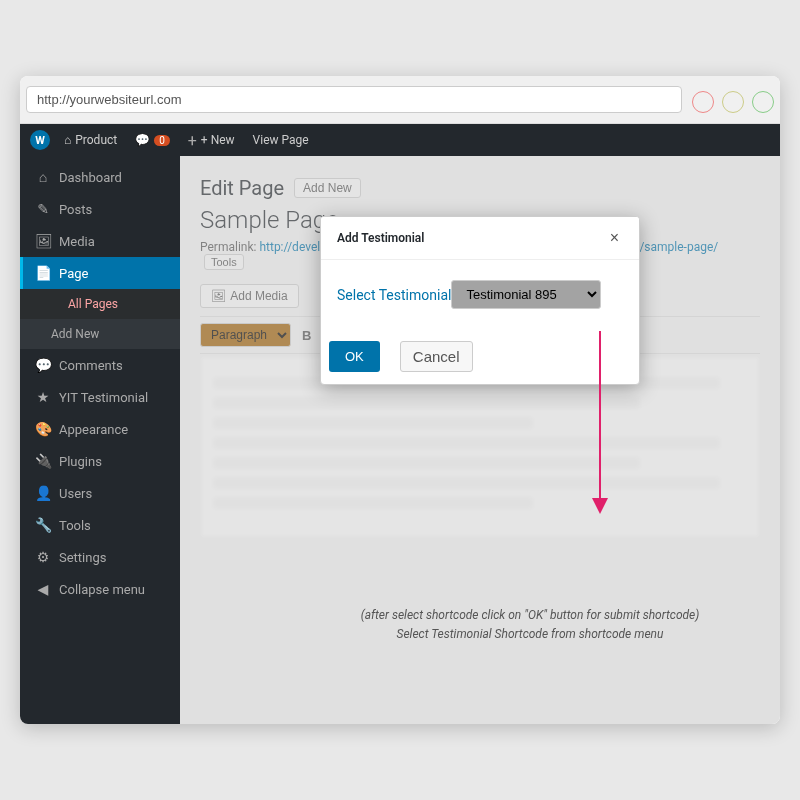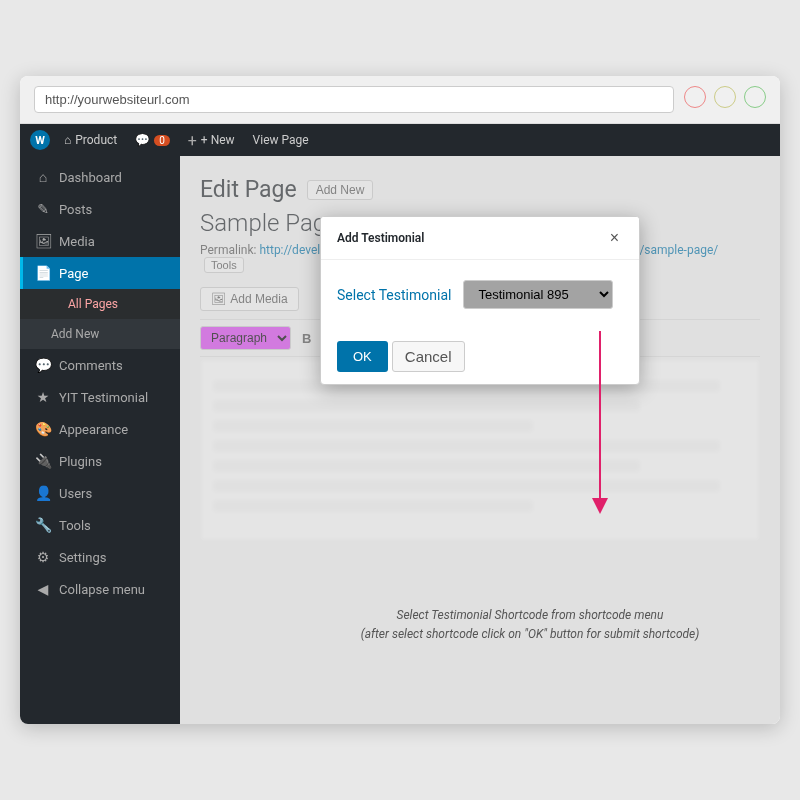--- a/index.html
+++ b/index.html
@@ -17,23 +17,23 @@
       width: 760px;
       background: #fff;
       border-radius: 8px;
       box-shadow: 0 4px 20px rgba(0,0,0,0.2);
       overflow: hidden;
     }
 
     
     .browser-chrome {
       background: #f0f0f0;
-      padding: 10px 14px;
-      display: flex;
-      align-items: flex-start;
+      padding: 10px 6px;
+      display: flex;
+      align-items: flex-end;
       gap: 10px;
       border-bottom: 1px solid #ddd;
     }
     .address-bar {
       flex: 1;
       background: #fff;
       border: 1px solid #ccc;
       border-radius: 4px;
       padding: 5px 10px;
       font-size: 13px;
@@ -154,21 +154,21 @@
       overflow: hidden;
     }
 
     .page-title-row {
       display: flex;
       align-items: center;
       gap: 10px;
       margin-bottom: 6px;
     }
     .page-title {
-      font-size: 23px;
+      font-size: 20px;
       font-weight: 400;
       color: #23282d;
     }
     .add-new-btn {
       background: #f7f7f7;
       border: 1px solid #ccc;
       border-radius: 3px;
       padding: 2px 8px;
       font-size: 12px;
       color: #555;
@@ -218,21 +218,21 @@
       color: #555;
       cursor: pointer;
       margin-bottom: 8px;
     }
 
     .format-select {
       padding: 3px 6px;
       font-size: 12px;
       border: 1px solid #ccc;
       border-radius: 3px;
-      background: #d946ef;
+      background: #a16207;
     }
 
     .toolbar-btn {
       background: none;
       border: none;
       cursor: pointer;
       padding: 3px 5px;
       font-size: 13px;
       color: #555;
       border-radius: 2px;
@@ -286,42 +286,41 @@
       font-size: 16px;
       cursor: pointer;
       color: #555;
       padding: 0 4px;
     }
 
     .modal-body {
       padding: 20px 16px;
       display: flex;
       align-items: center;
-      gap: 12px;
     }
     .modal-label {
       font-size: 14px;
       color: #0073aa;
       white-space: nowrap;
     }
     .testimonial-select {
       padding: 5px 10px;
       font-size: 13px;
       border: 1px solid #ccc;
       border-radius: 3px;
       background: #a3a3a3;
       min-width: 150px;
       cursor: pointer;
     }
 
     .modal-footer {
-      padding: 12px 16px;
+      padding: 12px 8px;
       display: flex;
       justify-content: flex-start;
-      gap: 4px;
+      gap: 20px;
     }
     .btn-ok {
       background: #0073aa;
       color: #fff;
       border: none;
       border-radius: 3px;
       padding: 6px 16px;
       font-size: 13px;
       cursor: pointer;
     }
@@ -523,22 +522,22 @@
                 <marker id="arrowhead" markerWidth="8" markerHeight="8" refX="4" refY="4" orient="auto">
                   <path d="M 0 0 L 8 4 L 0 8 z" fill="#e0206a"></path>
                 </marker>
               </defs>
               <line x1="10" y1="10" x2="10" y2="185" stroke="#e0206a" stroke-width="2" stroke-dasharray="none" marker-end="url(#arrowhead)"></line>
             </svg>
           </div>
 
           <div style="position:absolute; bottom:80px; left:180px; pointer-events:none; z-index:30; text-align:center; width:340px;">
             <div style="font-size:12px;color:#555;font-style:italic;line-height:1.6;">
+              <div>(after select shortcode click on "OK" button for submit shortcode)</div>
               <div>Select Testimonial Shortcode from shortcode menu</div>
-              <div>(after select shortcode click on "OK" button for submit shortcode)</div>
             </div>
           </div>
 
         </div>
 
       </div>
     </div>
   </div>
 </div>
 

